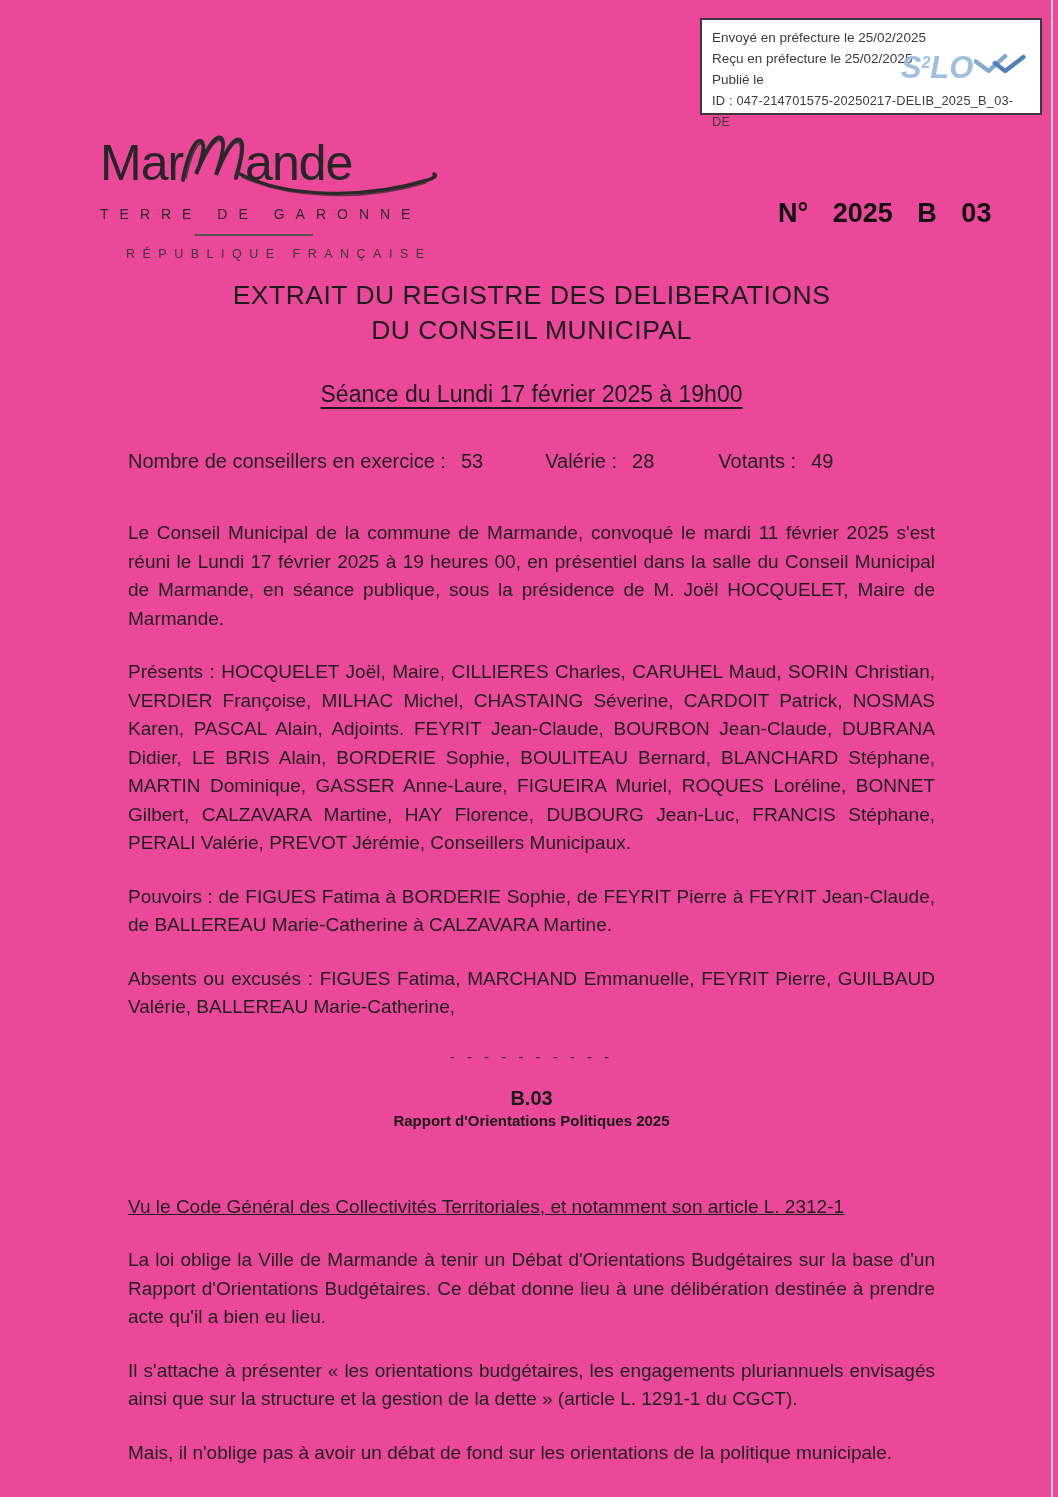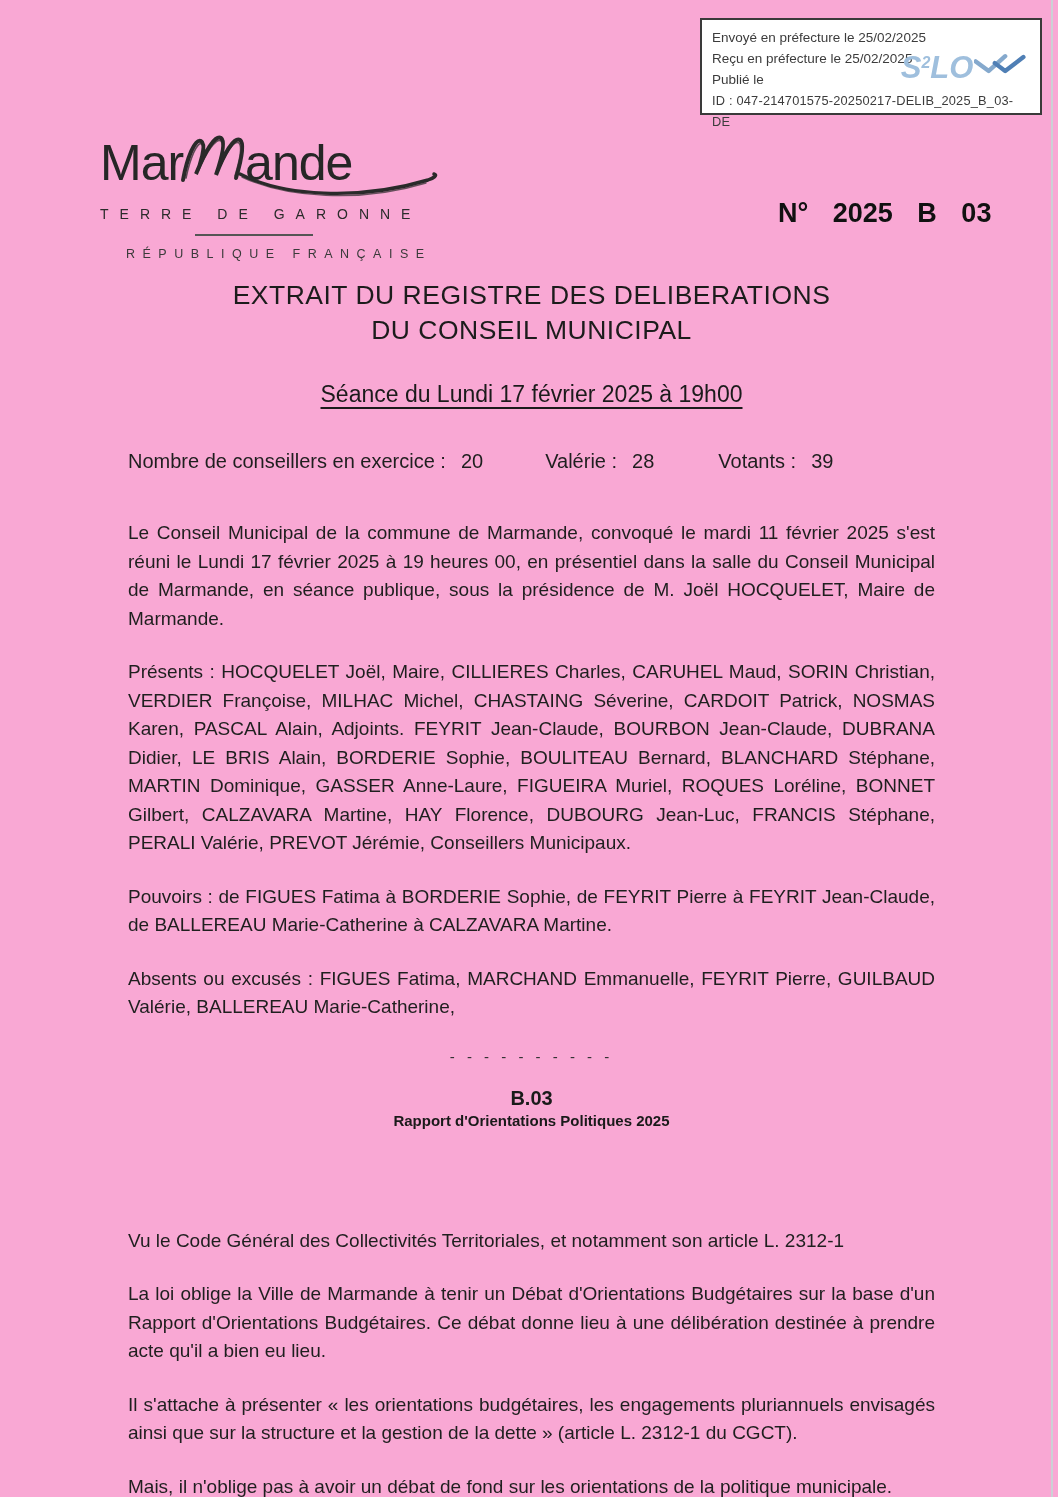--- a/index.html
+++ b/index.html
@@ -6,21 +6,21 @@
   html,body { margin:0; padding:0; }
   body {
     width:1058px; height:1497px;
     background:#ffffff;
     font-family:"Liberation Sans", sans-serif;
     color:#1f1f1f;
   }
   .page {
     position:relative;
     width:1058px; height:1497px;
-    background:#f9a8d4;
+    background:#ec4899;
     overflow:hidden;
   }
   
   .scan-edge {
     position:absolute; top:0; right:5px;
     width:2px; height:100%;
     background:#ccd1d5;
   }
   
   .stamp {
@@ -96,21 +96,21 @@
     font-size:19px; line-height:28.5px;
     text-align:justify;
   }
   .lead { text-underline-offset:3px; }
   .sep {
     margin-top:26px; text-align:center;
     font-size:15px; letter-spacing:4px; color:#333;
   }
   .sec-code { margin-top:22px; text-align:center; font-size:20px; font-weight:bold; color:#1a1a1a; }
   .sec-title { margin-top:2px; text-align:center; font-size:15px; font-weight:bold; color:#1a1a1a; }
-  .body-start { margin-top:98px; }
+  .body-start { margin-top:64px;text-decoration:underline; }
 </style>
 </head>
 <body>
 
 <div class="page">
 
   <div class="scan-edge"></div>
 
   <div class="stamp">
     <div>Envoyé en préfecture le 25/02/2025</div>
@@ -151,40 +151,40 @@
   <main>
     <h1 class="title">
       <span>EXTRAIT DU REGISTRE DES DELIBERATIONS</span><br>
       <span>DU CONSEIL MUNICIPAL</span>
     </h1>
 
     <div class="session">Séance du Lundi 17 février 2025 à 19h00</div>
 
     <div class="counters">
       <span>Nombre de conseillers en exercice :</span>
-      <span class="val">20</span>
+      <span class="val">53</span>
       <span class="grp2">Valérie :</span>
       <span class="val">28</span>
       <span class="grp3">Votants :</span>
-      <span class="val">39</span>
+      <span class="val">49</span>
     </div>
 
     <p class="para" style="margin-top:46px;">Le Conseil Municipal de la commune de Marmande, convoqué le mardi 11 février 2025 s'est réuni le Lundi 17 février 2025 à 19 heures 00, en présentiel dans la salle du Conseil Municipal de Marmande, en séance publique, sous la présidence de M. Joël HOCQUELET, Maire de Marmande.</p>
 
     <p class="para"><span class="lead">Présents</span><span> : HOCQUELET Joël, Maire, CILLIERES Charles, CARUHEL Maud, SORIN Christian, VERDIER Françoise, MILHAC Michel, CHASTAING Séverine, CARDOIT Patrick, NOSMAS Karen, PASCAL Alain, Adjoints. FEYRIT Jean-Claude, BOURBON Jean-Claude, DUBRANA Didier, LE BRIS Alain, BORDERIE Sophie, BOULITEAU Bernard, BLANCHARD Stéphane, MARTIN Dominique, GASSER Anne-Laure, FIGUEIRA Muriel, ROQUES Loréline, BONNET Gilbert, CALZAVARA Martine, HAY Florence, DUBOURG Jean-Luc, FRANCIS Stéphane, PERALI Valérie, PREVOT Jérémie, Conseillers Municipaux.</span></p>
 
     <p class="para"><span class="lead">Pouvoirs</span><span> : de FIGUES Fatima à BORDERIE Sophie, de FEYRIT Pierre à FEYRIT Jean-Claude, de BALLEREAU Marie-Catherine à CALZAVARA Martine.</span></p>
 
     <p class="para"><span class="lead">Absents ou excusés</span><span> : FIGUES Fatima, MARCHAND Emmanuelle, FEYRIT Pierre, GUILBAUD Valérie, BALLEREAU Marie-Catherine,</span></p>
 
     <div class="sep">- - - - - - - - - -</div>
 
     <div class="sec-code">B.03</div>
     <div class="sec-title">Rapport d'Orientations Politiques 2025</div>
 
     <p class="para body-start">Vu le Code Général des Collectivités Territoriales, et notamment son article L. 2312-1</p>
     <p class="para">La loi oblige la Ville de Marmande à tenir un Débat d'Orientations Budgétaires sur la base d'un Rapport d'Orientations Budgétaires. Ce débat donne lieu à une délibération destinée à prendre acte qu'il a bien eu lieu.</p>
-    <p class="para">Il s'attache à présenter « les orientations budgétaires, les engagements pluriannuels envisagés ainsi que sur la structure et la gestion de la dette » (article L. 2312-1 du CGCT).</p>
+    <p class="para">Il s'attache à présenter « les orientations budgétaires, les engagements pluriannuels envisagés ainsi que sur la structure et la gestion de la dette » (article L. 1291-1 du CGCT).</p>
     <p class="para">Mais, il n'oblige pas à avoir un débat de fond sur les orientations de la politique municipale.</p>
 
   </main>
 
 </div>
 
 </body></html>

